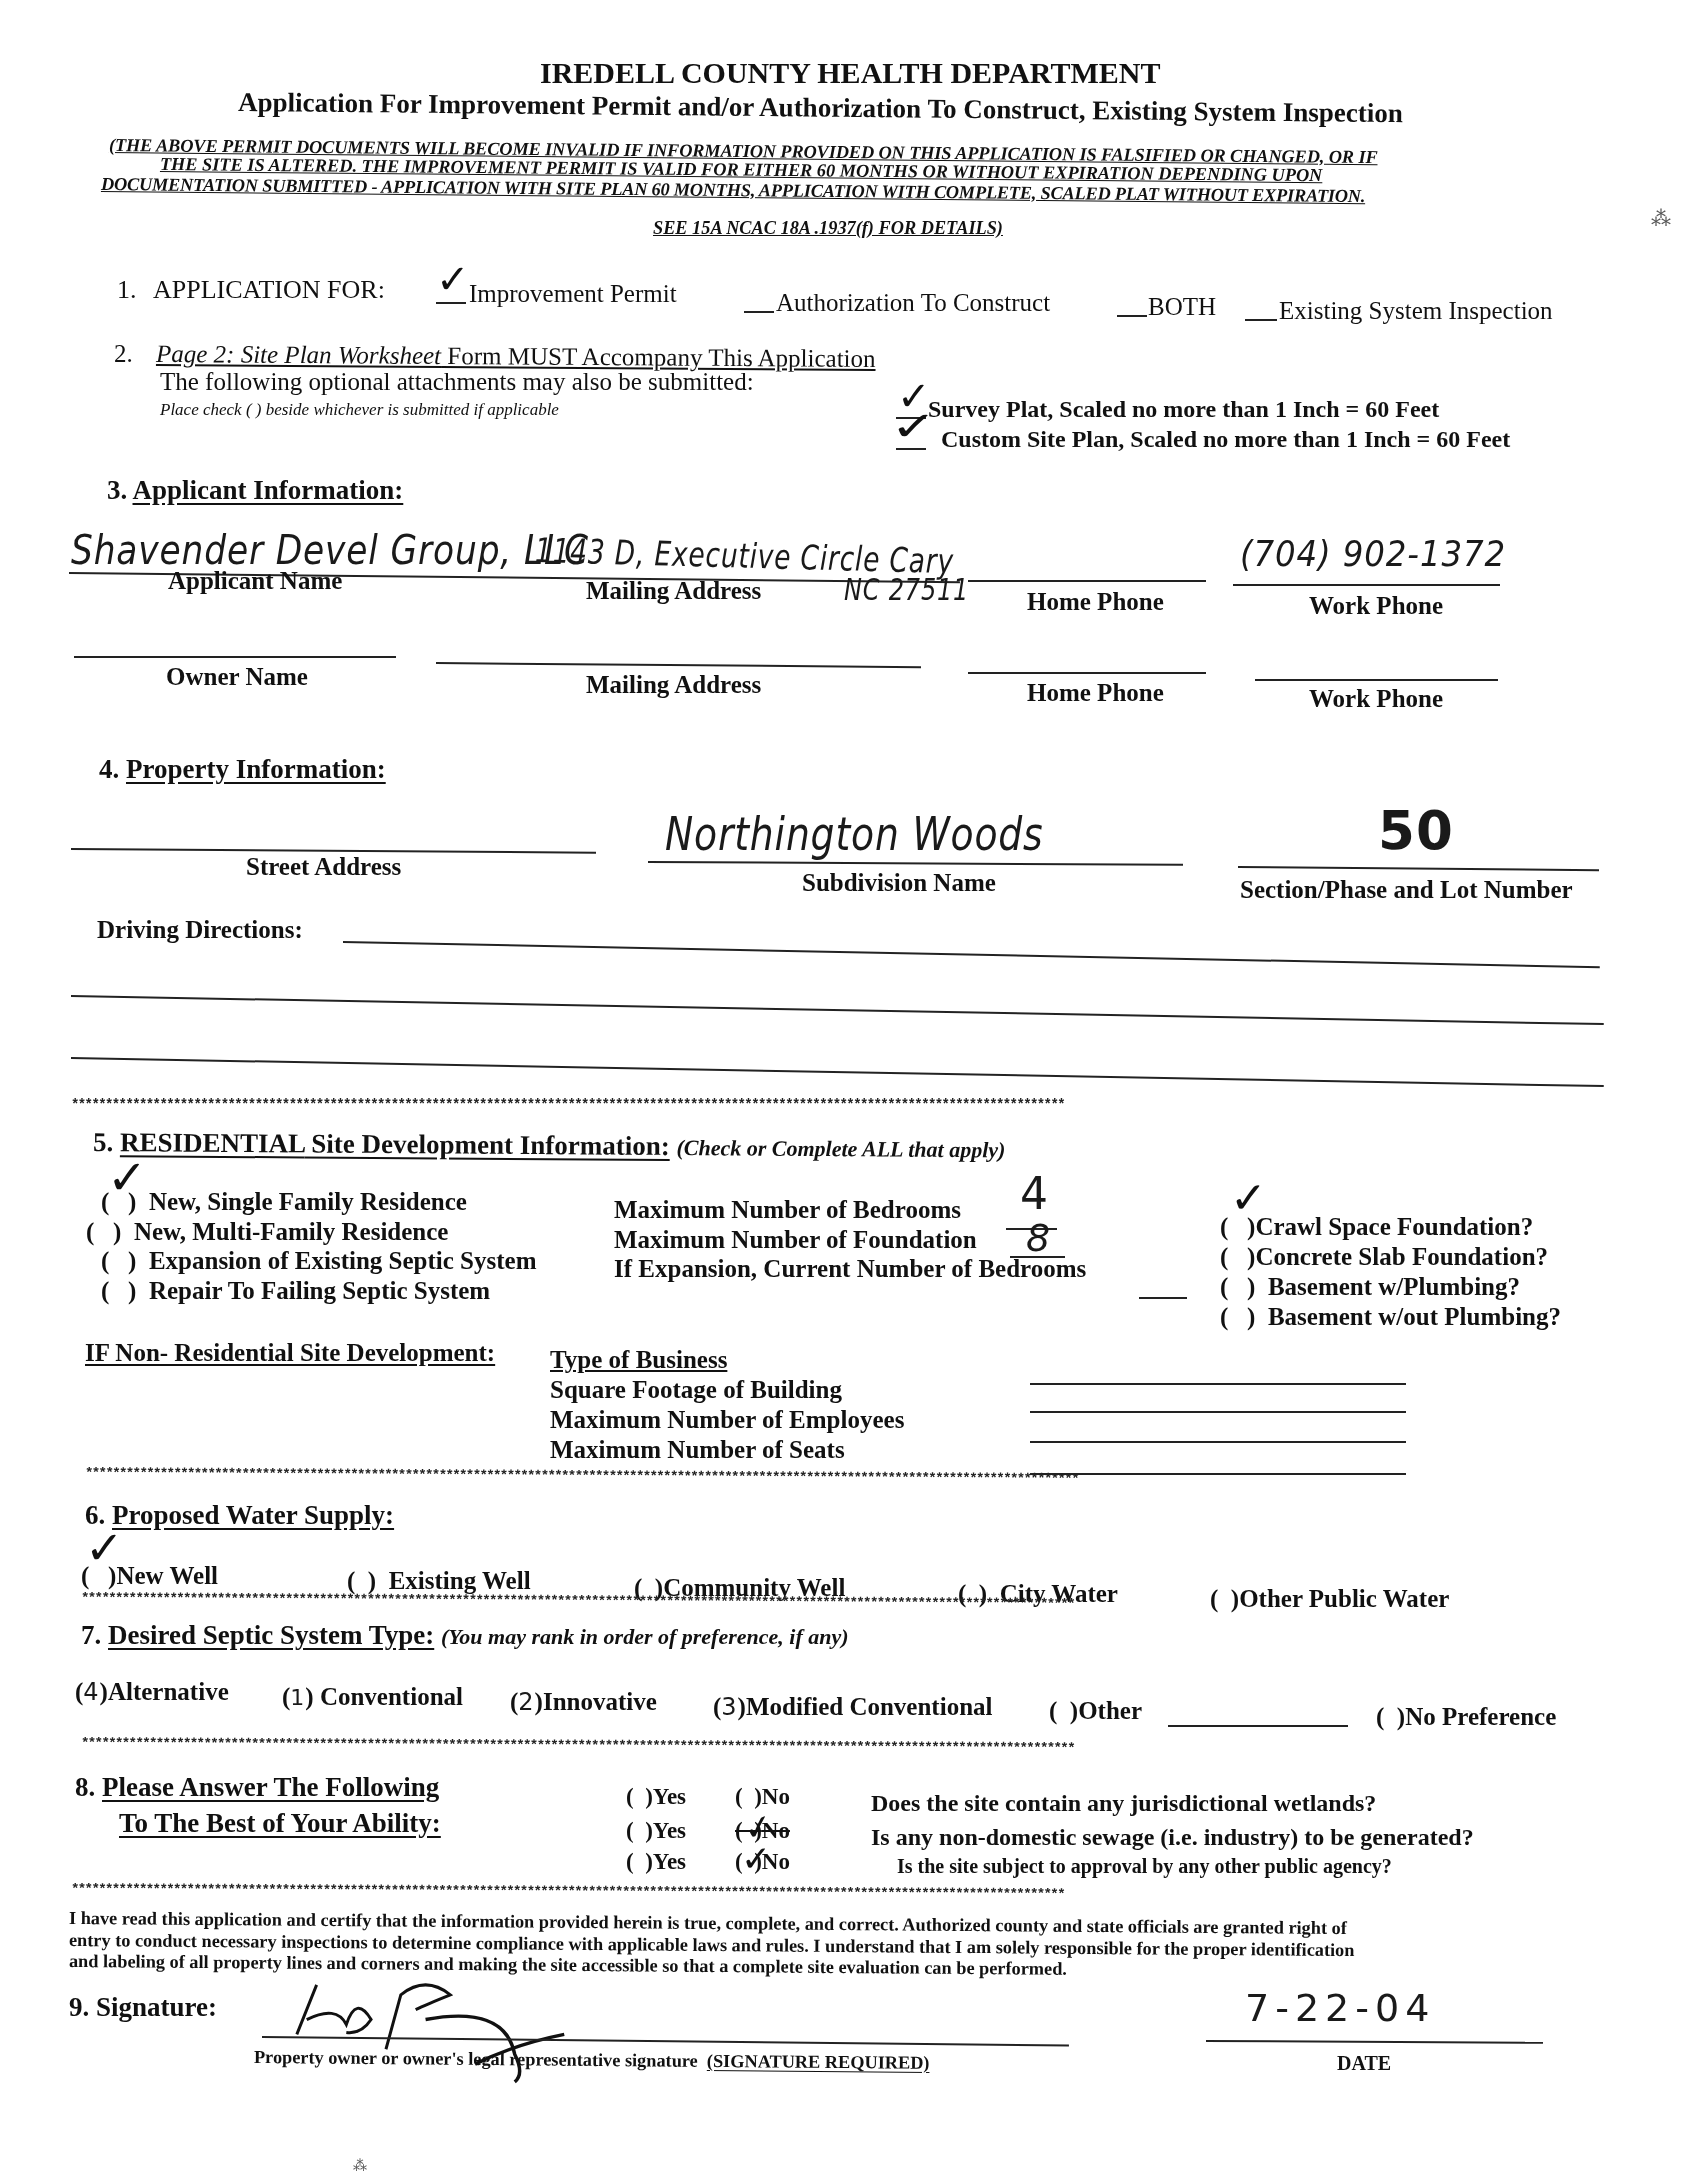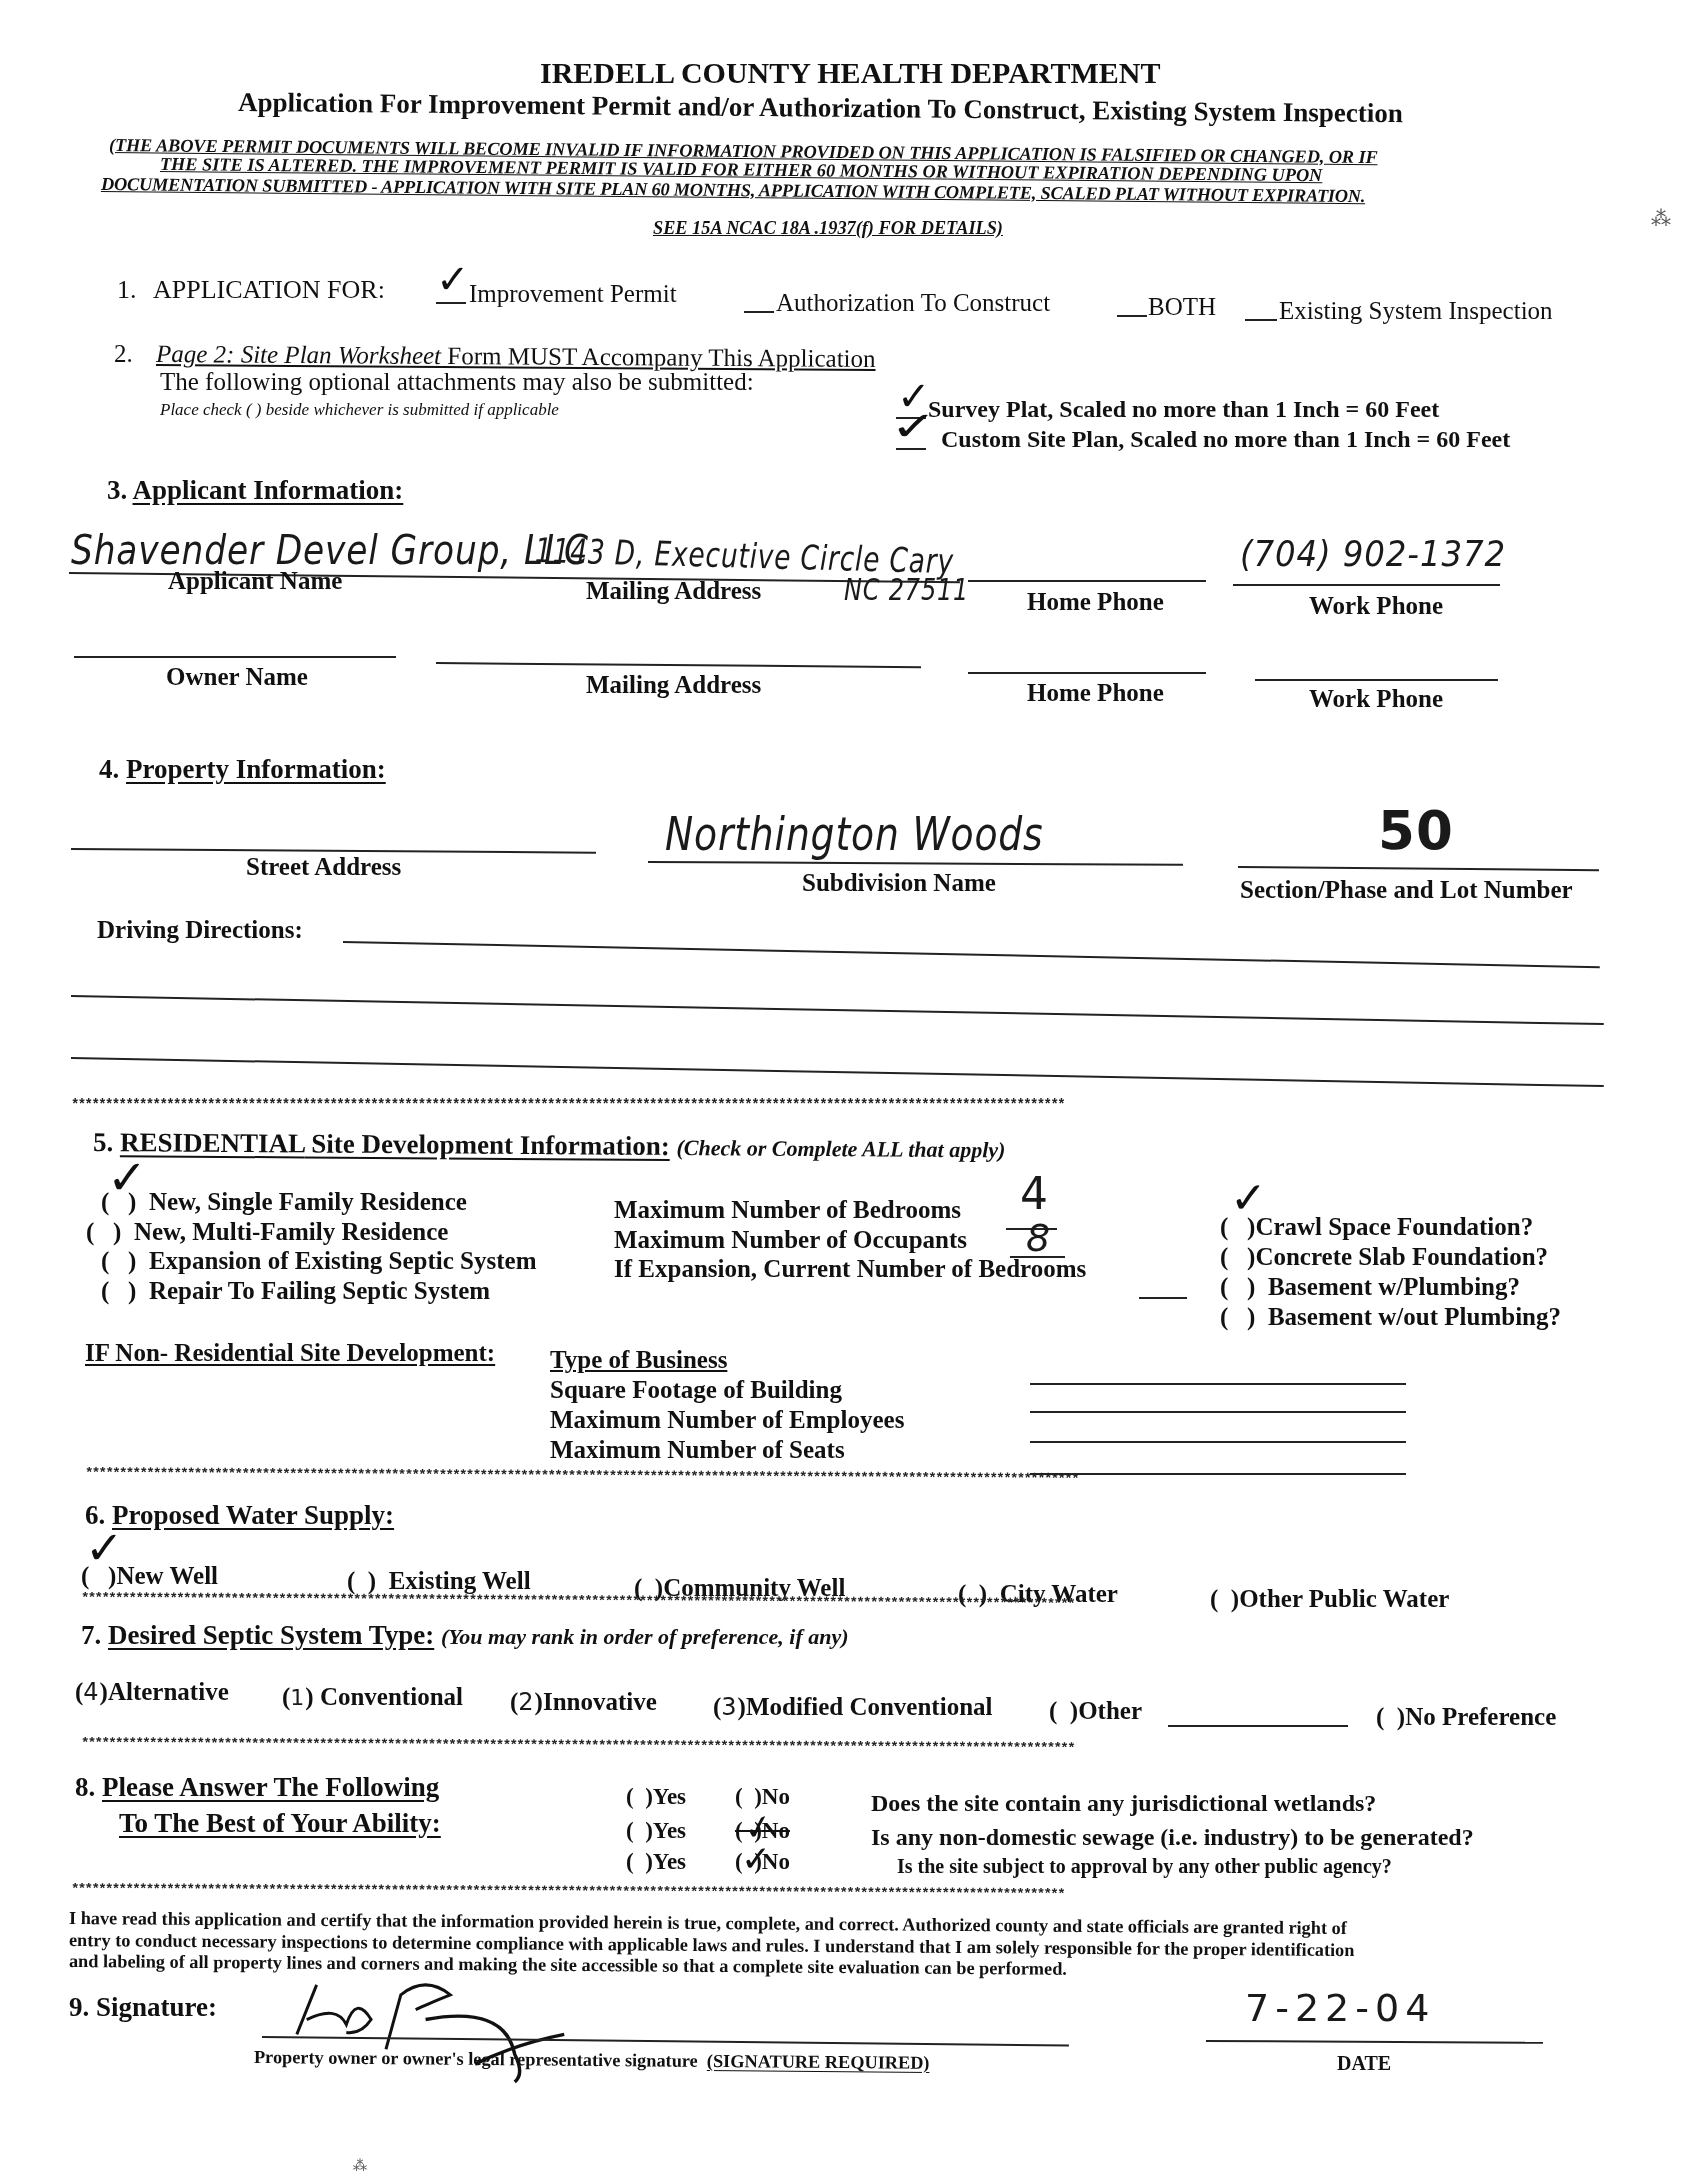--- a/index.html
+++ b/index.html
@@ -124,21 +124,21 @@
 
 <div class="abs opt" style="left:101px;top:1188px;">(&nbsp;&nbsp;&nbsp;)&nbsp; <span>New, Single Family Residence</span></div>
 <div class="check" style="left:107px;top:1153px;font-size:48px;">✓</div>
 <div class="abs opt" style="left:86px;top:1218px;">(&nbsp;&nbsp;&nbsp;)&nbsp; <span>New, Multi-Family Residence</span></div>
 <div class="abs opt" style="left:101px;top:1247px;">(&nbsp;&nbsp;&nbsp;)&nbsp; <span>Expansion of Existing Septic System</span></div>
 <div class="abs opt" style="left:101px;top:1277px;">(&nbsp;&nbsp;&nbsp;)&nbsp; <span>Repair To Failing Septic System</span></div>
 
 <div class="abs opt" style="left:614px;top:1196px;">Maximum Number of Bedrooms</div>
 <div class="abs hand" style="left:1020px;top:1168px;font-size:44px;font-style:normal;">4</div>
 <div class="line" style="left:1006px;top:1228px;width:51px;"></div>
-<div class="abs opt" style="left:614px;top:1226px;">Maximum Number of Occupants</div>
+<div class="abs opt" style="left:614px;top:1226px;">Maximum Number of Foundation</div>
 <div class="abs hand" style="left:1026px;top:1216px;font-size:38px;">8</div>
 <div class="line" style="left:1010px;top:1256px;width:55px;"></div>
 <div class="abs opt" style="left:614px;top:1255px;">If Expansion, Current Number of Bedrooms</div>
 <div class="line" style="left:1139px;top:1297px;width:48px;"></div>
 
 <div class="abs opt" style="left:1220px;top:1213px;">(&nbsp;&nbsp;&nbsp;)<span>Crawl Space Foundation?</span></div>
 <div class="check" style="left:1230px;top:1176px;font-size:44px;">✓</div>
 <div class="abs opt" style="left:1220px;top:1243px;">(&nbsp;&nbsp;&nbsp;)<span>Concrete Slab Foundation?</span></div>
 <div class="abs opt" style="left:1220px;top:1273px;">(&nbsp;&nbsp;&nbsp;)&nbsp; <span>Basement w/Plumbing?</span></div>
 <div class="abs opt" style="left:1220px;top:1303px;">(&nbsp;&nbsp;&nbsp;)&nbsp; <span>Basement w/out Plumbing?</span></div>

